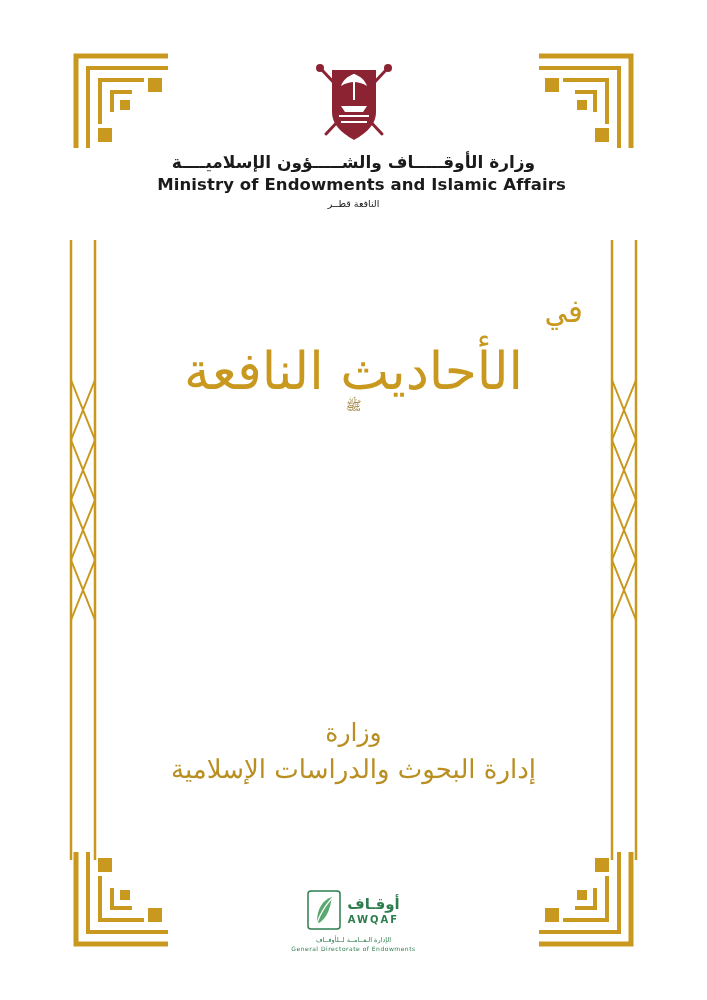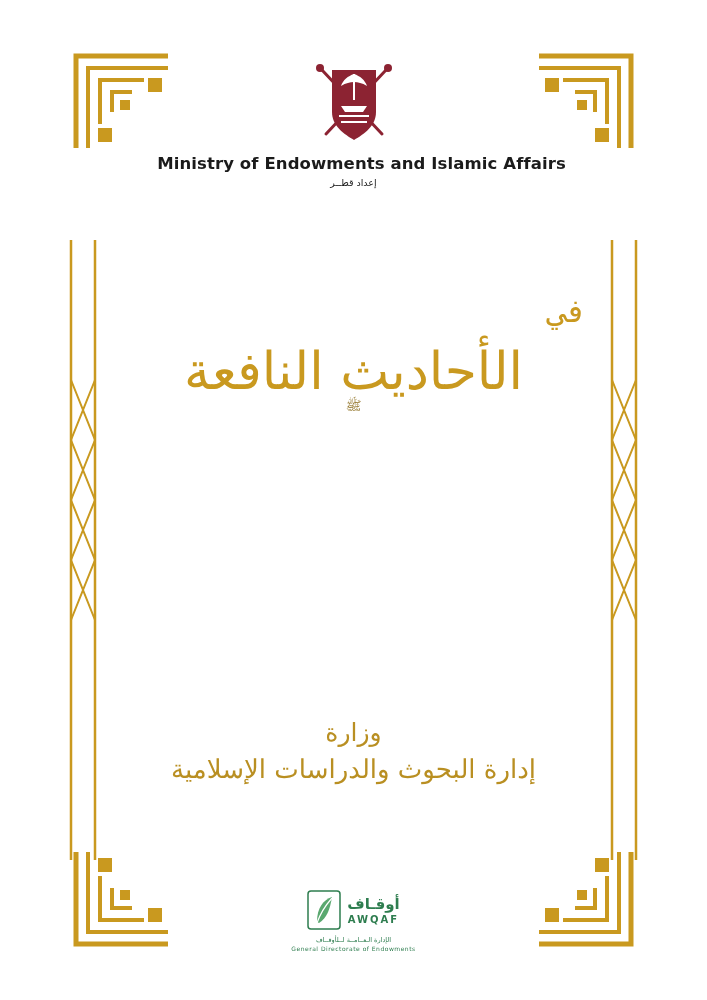--- a/index.html
+++ b/index.html
@@ -292,22 +292,23 @@
         <path d="M33 34 C35 28 40 24 46 22 C52 24 57 28 59 34 C54 31 50 30 46 30 C42 30 38 31 33 34 Z"></path>
         <rect x="45" y="22" width="2" height="26"></rect>
         <path d="M33 54 h26 l-4 6 h-18 z"></path>
         <path d="M31 64 h30" stroke="#ffffff" stroke-width="2"></path>
         <path d="M33 70 h26" stroke="#ffffff" stroke-width="2"></path>
       </g>
     </svg>
   </div>
 
   <div class="ministry">
+    <div class="ar">وزارة الأوقـــــاف والشـــــؤون الإسلاميــــة</div>
     <div class="en">Ministry of Endowments and Islamic Affairs</div>
-    <div class="state">إعداد قطــر</div>
+    <div class="state">النافعة قطــر</div>
   </div>
 
   <div class="title-wrap">
     <div class="title-l2">في</div>
     <div class="title-l3">الأحاديث النافعة</div>
     <div class="title-mark">ﷺ</div>
   </div>
 
   <div class="author">
     <div class="prep">وزارة</div>

